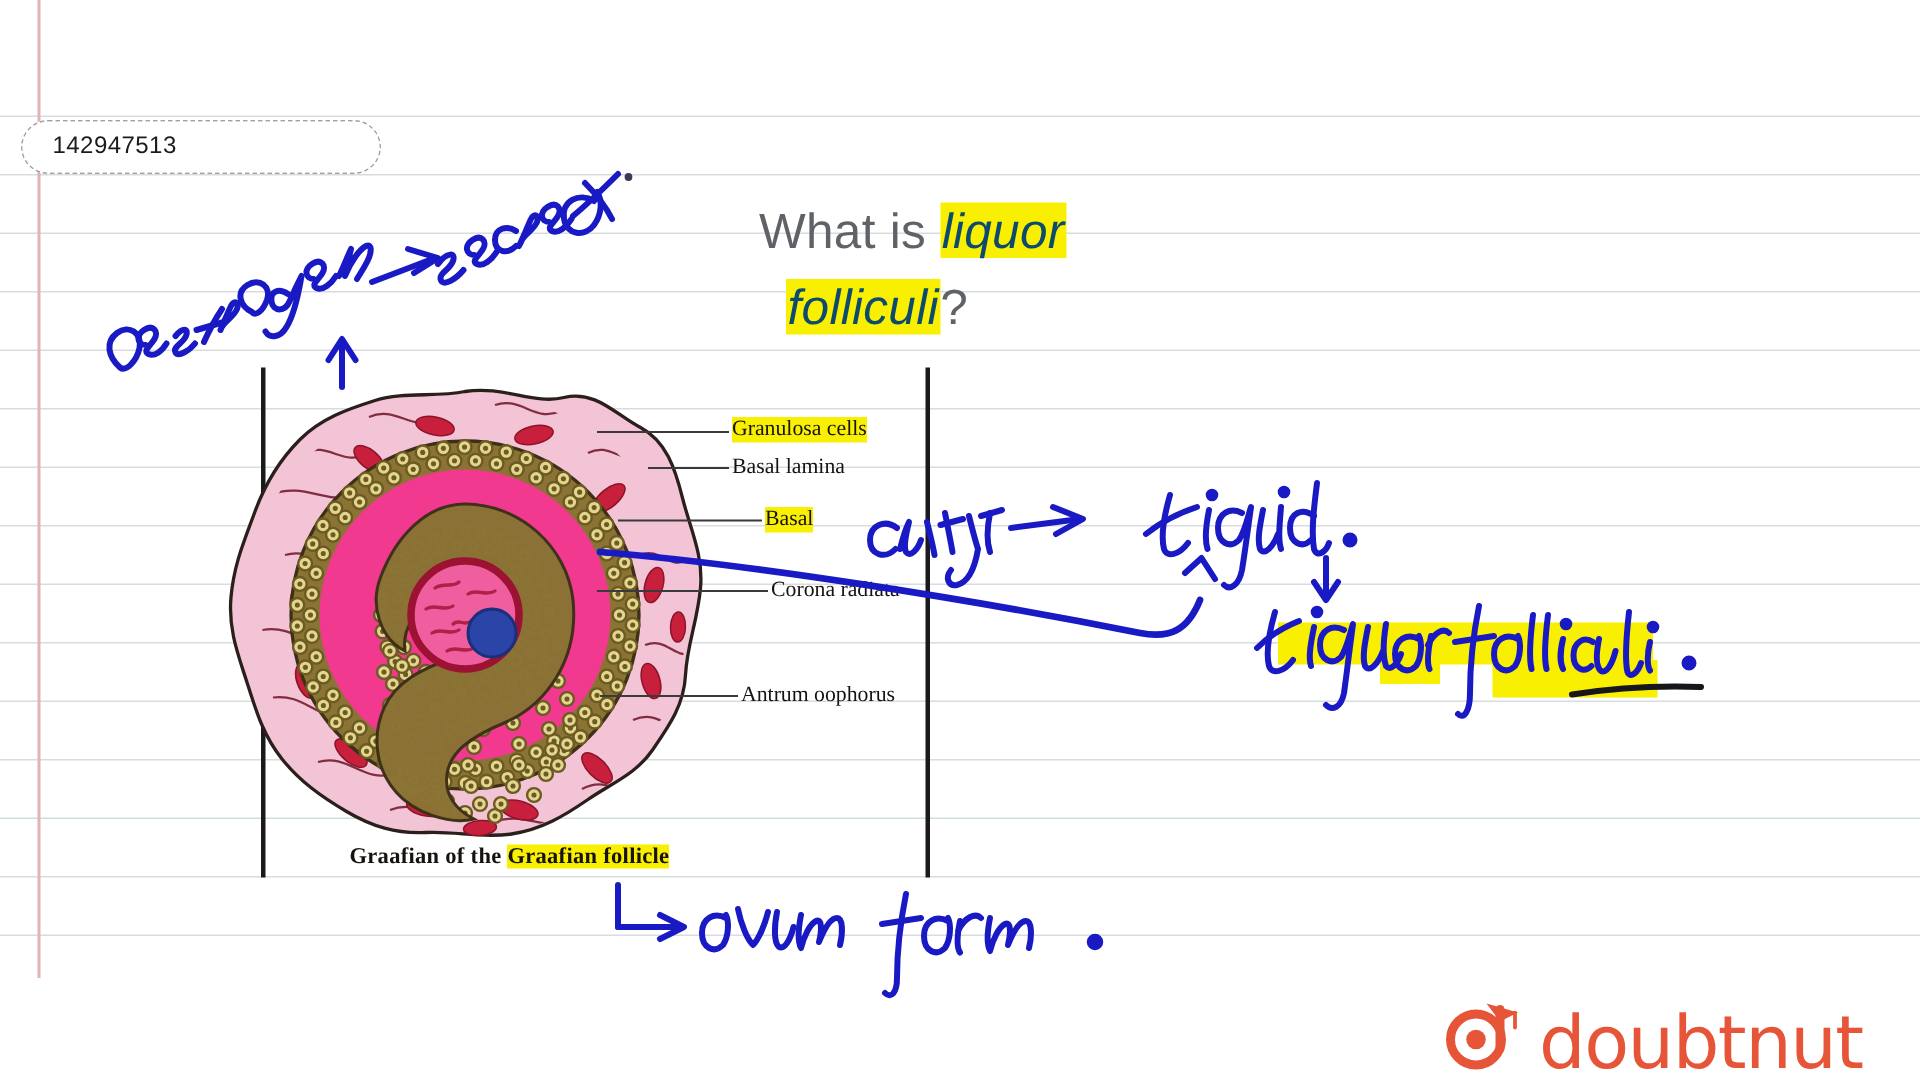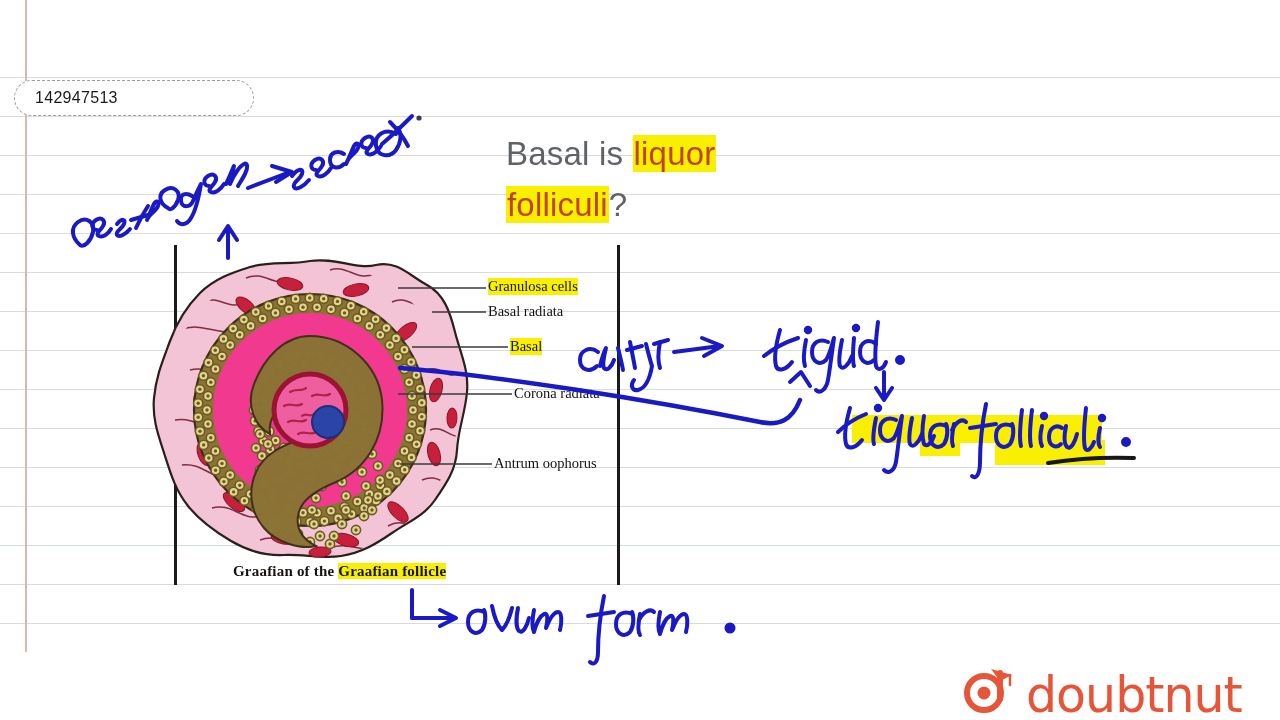--- a/index.html
+++ b/index.html
@@ -23,22 +23,22 @@
     display:flex;align-items:center;padding-left:20px;box-sizing:border-box;
   }
   .id-badge span{font-size:16px;color:#1b1b1b;letter-spacing:.3px;font-family:"Liberation Sans",sans-serif;}
 
   
   .question{
     position:absolute;left:506px;top:128px;width:420px;
     font-size:33px;line-height:51px;color:#5f6368;letter-spacing:.2px;
     font-family:"Liberation Sans",sans-serif;
   }
-  .hl{background:#f8f000;color:#c2410c;padding:0 1px;}
-  .q-line2{display:block;}
+  .hl{background:#f8f000;color:#0c4a6e;padding:0 1px;font-style:italic;}
+  .q-line2{display:block;margin-left:18px;}
 
   
   .fig-border-left{position:absolute;left:174px;top:245px;width:3px;height:340px;background:#1a1a1a;}
   .fig-border-right{position:absolute;left:617px;top:245px;width:3px;height:340px;background:#1a1a1a;}
 
   
   .follicle{position:absolute;left:150px;top:240px;}
 
   
   .lbl{
@@ -83,21 +83,21 @@
     <div class="rule" style="top:584px"></div>
     <div class="rule" style="top:623px"></div>
     <div class="margin-line"></div>
   </div>
 
   <div class="id-badge">
     <span>142947513</span>
   </div>
 
   <div class="question">
-    <span>Basal is </span><span class="hl">liquor</span>
+    <span>What is </span><span class="hl">liquor</span>
     <span class="q-line2"><span class="hl">folliculi</span><span>?</span></span>
   </div>
 
   <div class="fig-border-left"></div>
   <div class="fig-border-right"></div>
 
   <svg class="follicle" width="320" height="340" viewBox="0 0 320 340">
     <defs>
       <clipPath id="outerClip">
           <circle cx="160" cy="170" r="148"></circle>
@@ -655,21 +655,21 @@
     <g stroke="#3a3a3a" stroke-width="1.3" fill="none">
       <line x1="398" y1="288" x2="486" y2="288"></line>
       <line x1="432" y1="312" x2="486" y2="312"></line>
       <line x1="412" y1="347" x2="508" y2="347"></line>
       <line x1="398" y1="394" x2="512" y2="394"></line>
       <line x1="400" y1="464" x2="492" y2="464"></line>
     </g>
   </svg>
 
   <div class="lbl hl-y" style="left:488px;top:278px">Granulosa cells</div>
-  <div class="lbl" style="left:488px;top:303px">Basal radiata</div>
+  <div class="lbl" style="left:488px;top:303px">Basal lamina</div>
   <div class="lbl hl-y" style="left:510px;top:338px">Basal</div>
   <div class="lbl" style="left:514px;top:385px">Corona radiata</div>
   <div class="lbl" style="left:494px;top:455px">Antrum oophorus</div>
 
   <div class="hl-swatch" style="left:470px;top:274px;width:125px;height:20px;opacity:.95;z-index:-1"></div>
   <div class="hl-swatch" style="left:468px;top:332px;width:115px;height:24px;opacity:.95;z-index:-1"></div>
 
   <div class="caption">
     <span>Graafian of the </span><span class="hl2">Graafian follicle</span>
   </div>

